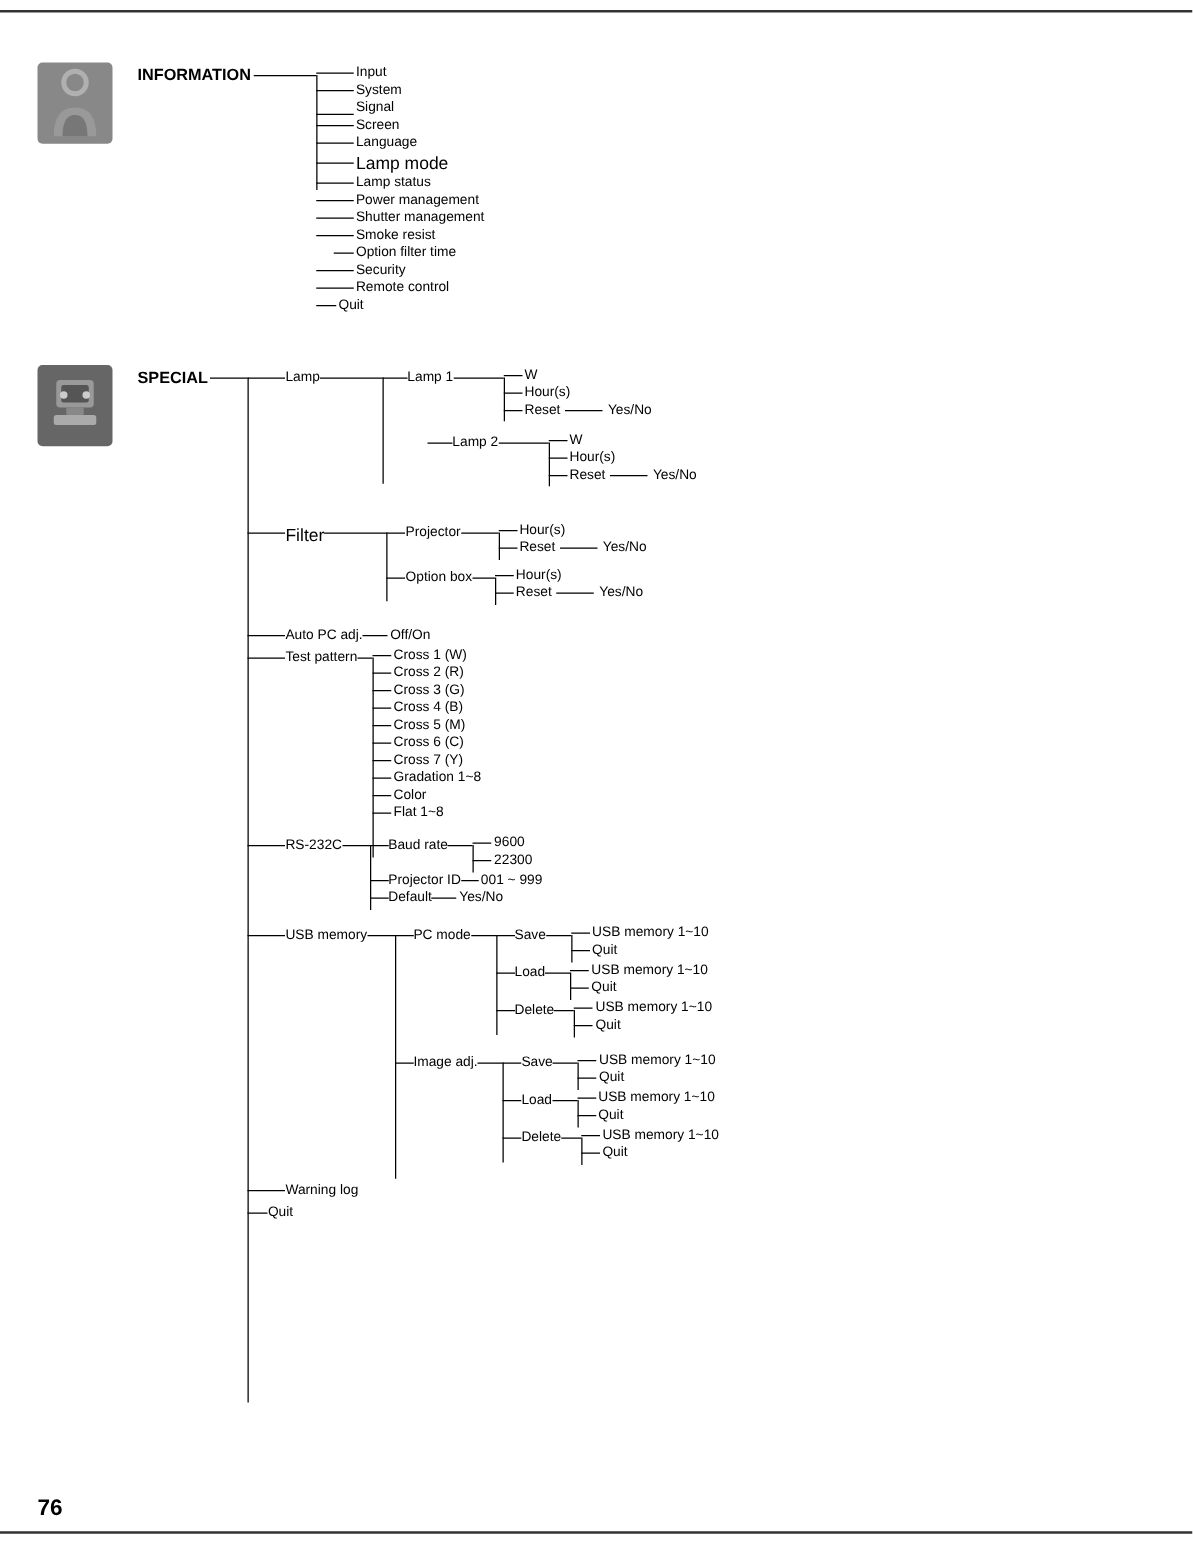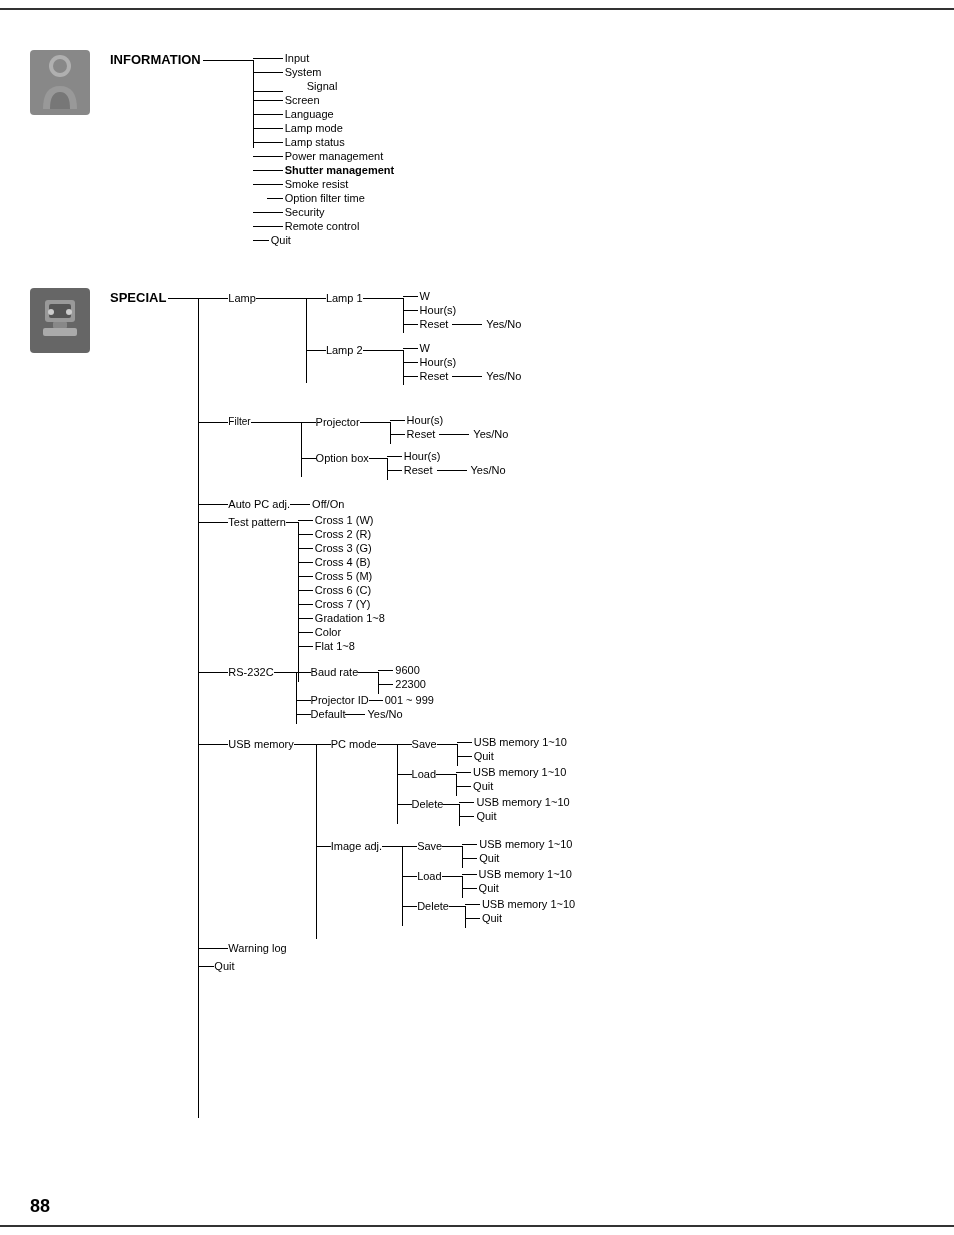--- a/index.html
+++ b/index.html
@@ -102,47 +102,47 @@
             <div style="margin-left:0;">
 
               <div style="display:flex; align-items:center; margin-bottom:2px;">
                 <div style="width:30px; height:1px; background:#000;"></div>
                 <span style="margin-left:2px; font-size:11px;">Input</span>
               </div>
               <div style="display:flex; align-items:center; margin-bottom:2px;">
                 <div style="width:30px; height:1px; background:#000;"></div>
                 <span style="margin-left:2px; font-size:11px;">System</span>
               </div>
-              <div style="display:flex; align-items:flex-end; margin-bottom:2px;gap:22px;">
+              <div style="display:flex; align-items:flex-end; margin-bottom:2px;">
                 <div style="width:30px; height:1px; background:#000;"></div>
                 <span style="margin-left:2px; font-size:11px;">Signal</span>
               </div>
               <div style="display:flex; align-items:center; margin-bottom:2px;">
                 <div style="width:30px; height:1px; background:#000;"></div>
                 <span style="margin-left:2px; font-size:11px;">Screen</span>
               </div>
               <div style="display:flex; align-items:center; margin-bottom:2px;">
                 <div style="width:30px; height:1px; background:#000;"></div>
                 <span style="margin-left:2px; font-size:11px;">Language</span>
               </div>
               <div style="display:flex; align-items:center; margin-bottom:2px;">
                 <div style="width:30px; height:1px; background:#000;"></div>
-                <span style="margin-left:2px; font-size:11px;">Lamp mode</span>
+                <span style="margin-left:2px; font-size:14px;">Lamp mode</span>
               </div>
               <div style="display:flex; align-items:center; margin-bottom:2px;">
                 <div style="width:30px; height:1px; background:#000;"></div>
                 <span style="margin-left:2px; font-size:11px;">Lamp status</span>
               </div>
               <div style="display:flex; align-items:center; margin-bottom:2px;">
                 <div style="width:30px; height:1px; background:#000;"></div>
                 <span style="margin-left:2px; font-size:11px;">Power management</span>
               </div>
               <div style="display:flex; align-items:center; margin-bottom:2px;">
                 <div style="width:30px; height:1px; background:#000;"></div>
-                <span style="margin-left:2px; font-size:11px;font-weight:bold;">Shutter management</span>
+                <span style="margin-left:2px; font-size:11px;">Shutter management</span>
               </div>
               <div style="display:flex; align-items:center; margin-bottom:2px;">
                 <div style="width:30px; height:1px; background:#000;"></div>
                 <span style="margin-left:2px; font-size:11px;">Smoke resist</span>
               </div>
 
               <div style="display:flex; align-items:center; margin-bottom:2px; margin-left:14px;">
                 <div style="width:16px; height:1px; background:#000;"></div>
                 <span style="margin-left:2px; font-size:11px;">Option filter time</span>
               </div>
@@ -215,21 +215,21 @@
                     </div>
                     <div style="display:flex; align-items:center; margin-bottom:2px;">
                       <div style="width:15px; height:1px; background:#000;"></div>
                       <span style="font-size:11px; margin-left:2px; white-space:nowrap;">Reset</span>
                       <div style="width:30px; height:1px; background:#000; margin-left:4px;"></div>
                       <span style="font-size:11px; margin-left:4px; white-space:nowrap;">Yes/No</span>
                     </div>
                   </div>
                 </div>
 
-                <div style="display:flex; align-items:flex-start; margin-top:10px;">
+                <div style="display:flex; align-items:flex-start; margin-top:10px;padding-left:36px;">
                   <div style="width:20px; height:1px; background:#000; margin-top:8px; flex-shrink:0;"></div>
                   <span style="font-size:11px; margin-top:2px; white-space:nowrap;">Lamp 2</span>
                   <div style="width:40px; height:1px; background:#000; margin-top:8px; flex-shrink:0;"></div>
                   <div style="position:relative;">
                     <div style="position:absolute; left:0; top:8px; height:35px; width:1px; background:#000;"></div>
                     <div style="display:flex; align-items:center; margin-bottom:2px;">
                       <div style="width:15px; height:1px; background:#000;"></div>
                       <span style="font-size:11px; margin-left:2px; white-space:nowrap;">W</span>
                     </div>
                     <div style="display:flex; align-items:center; margin-bottom:2px;">
@@ -243,21 +243,21 @@
                       <span style="font-size:11px; margin-left:4px; white-space:nowrap;">Yes/No</span>
                     </div>
                   </div>
                 </div>
               </div>
             </div>
 
 
             <div style="display:flex; align-items:flex-start; margin-top:30px;">
               <div style="width:30px; height:1px; background:#000; margin-top:8px; flex-shrink:0;"></div>
-              <span style="font-size:10px; margin-top:2px; white-space:nowrap; margin-right:0;">Filter</span>
+              <span style="font-size:14px; margin-top:2px; white-space:nowrap; margin-right:0;">Filter</span>
               <div style="width:50px; height:1px; background:#000; margin-top:8px; flex-shrink:0;"></div>
               <div style="position:relative;">
                 <div style="position:absolute; left:0; top:8px; height:55px; width:1px; background:#000;"></div>
 
                 <div style="display:flex; align-items:flex-start; margin-bottom:0;">
                   <div style="width:15px; height:1px; background:#000; margin-top:8px; flex-shrink:0;"></div>
                   <span style="font-size:11px; margin-top:2px; white-space:nowrap;">Projector</span>
                   <div style="width:30px; height:1px; background:#000; margin-top:8px; flex-shrink:0;"></div>
                   <div style="position:relative;">
                     <div style="position:absolute; left:0; top:8px; height:22px; width:1px; background:#000;"></div>
@@ -534,13 +534,13 @@
             </div>
 
           </div>
         </div>
       </div>
     </div>
   </div>
 
 </div>
 
-<div class="page-number">88</div>
+<div class="page-number">76</div>
 
 </body></html>

